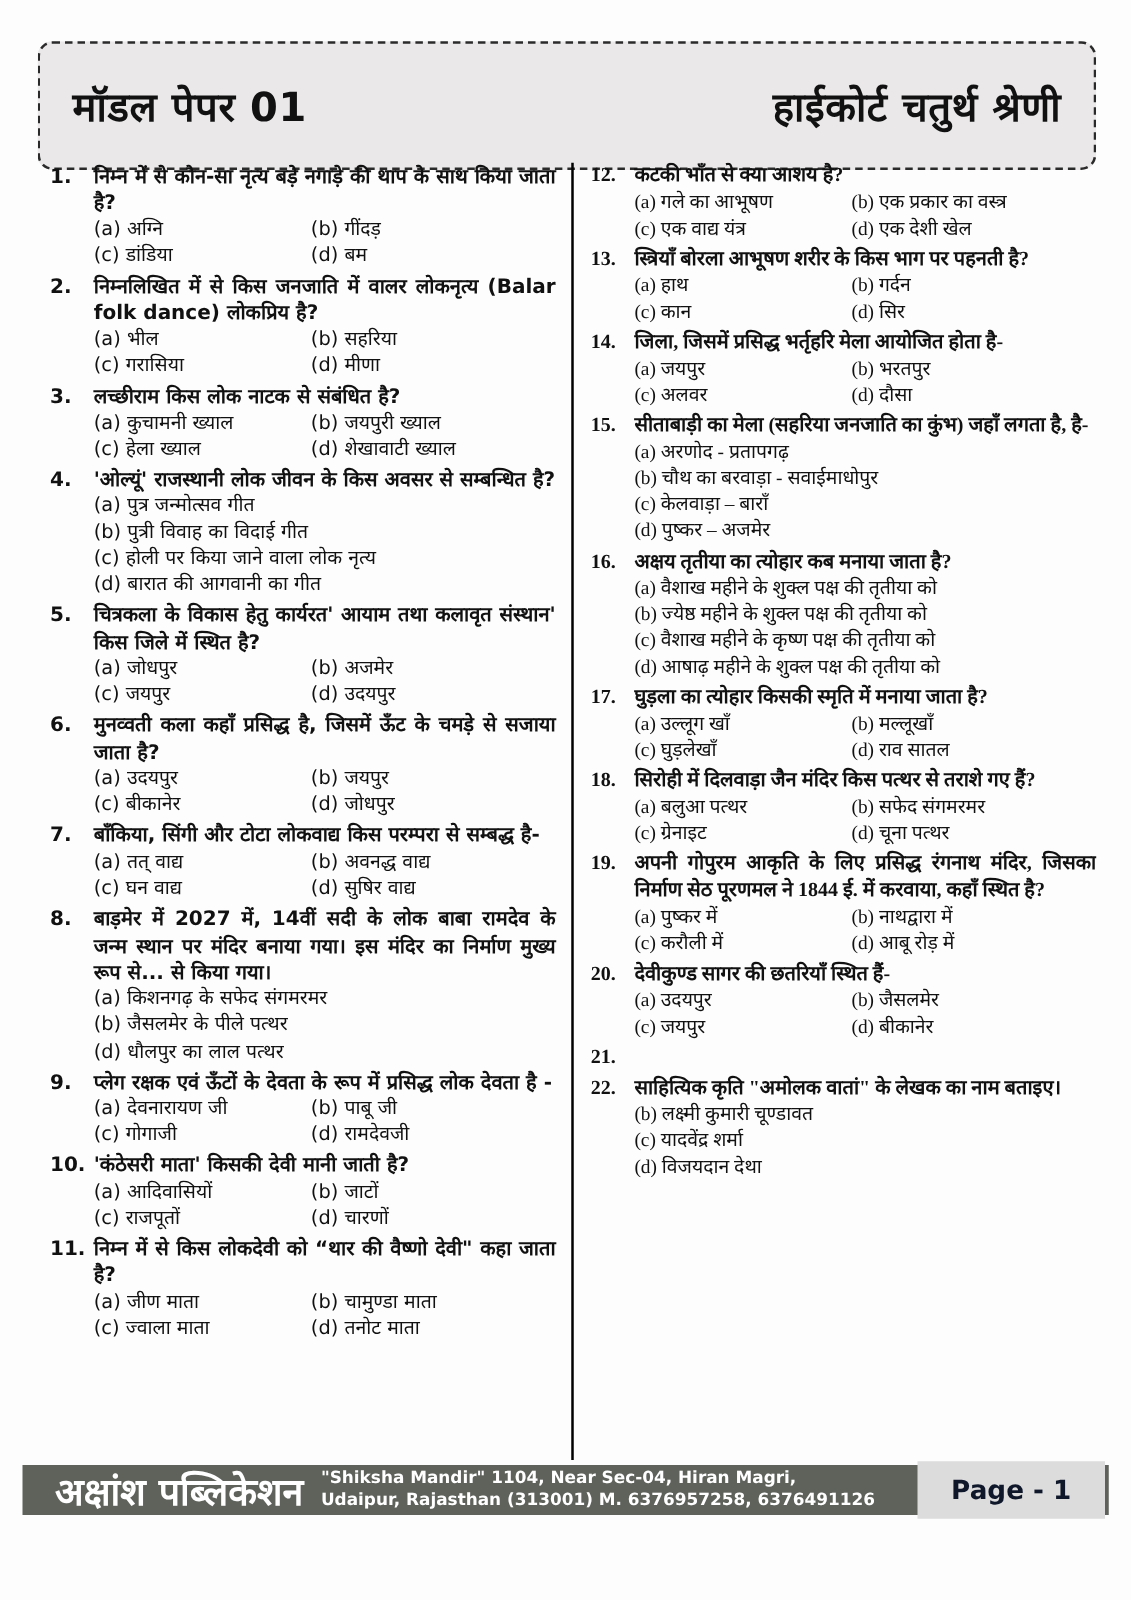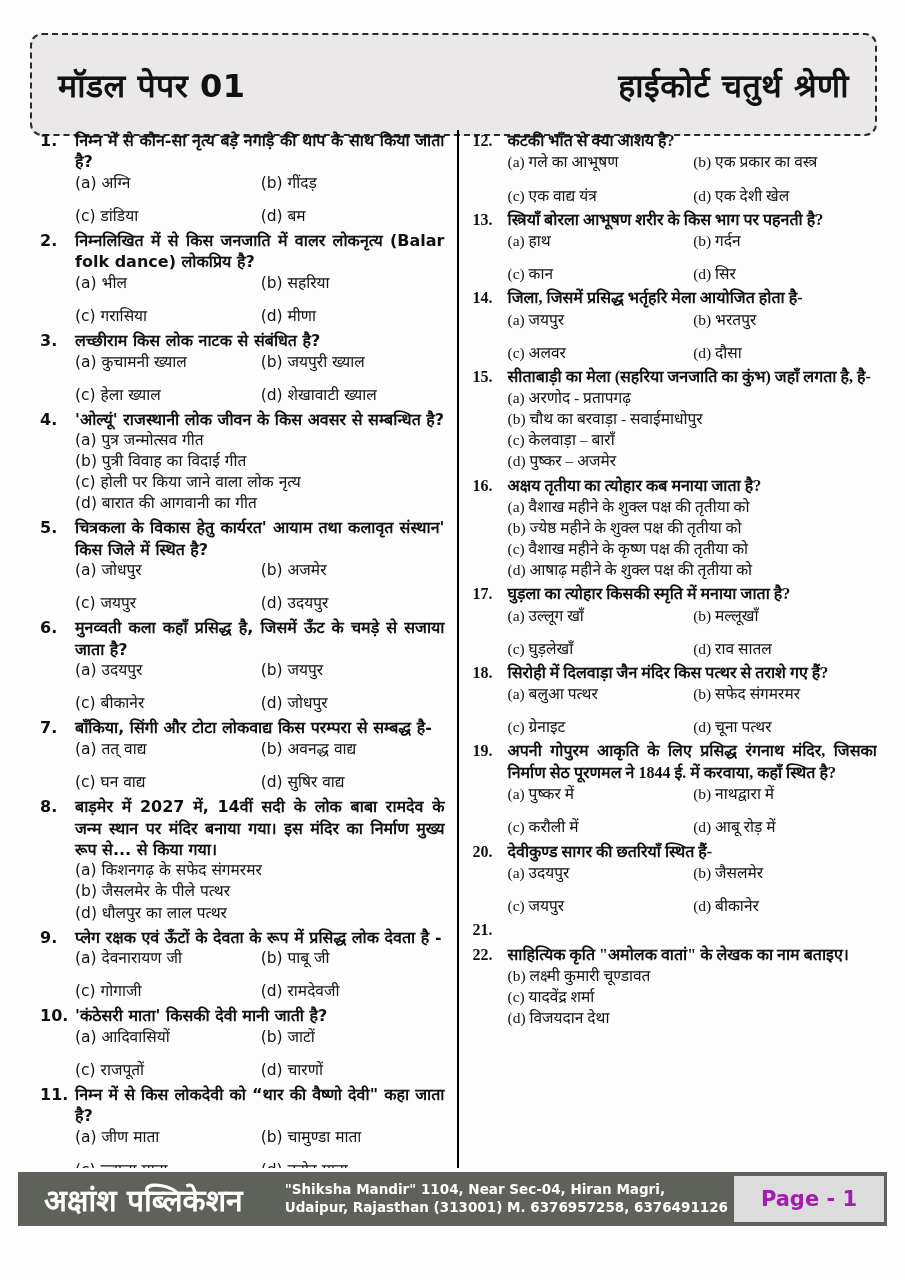--- a/index.html
+++ b/index.html
@@ -35,35 +35,35 @@
     display:flex;overflow:hidden;
   }
   .qcol{flex:1;min-width:0;}
   .qcol-left{padding-right:12px;}
   .qcol-right{border-left:2px solid #000000;padding-left:14px;font-family:Liberation Serif, serif;}
 
   .question{display:flex;margin-bottom:3px;}
   .q-num{width:35px;flex-shrink:0;font-weight:700;font-size:16px;line-height:1.34;}
   .q-body{flex:1;min-width:0;}
   .q-text{font-weight:700;font-size:16px;line-height:1.34;text-align:justify;}
-  .opts{display:grid;grid-template-columns:47% 53%;font-size:15.5px;line-height:1.36;gap:12px;}
+  .opts{display:grid;grid-template-columns:47% 53%;font-size:15.5px;line-height:1.36;}
   .opts.stacked{display:block;}
   .opt{font-weight:400;white-space:nowrap;overflow:hidden;}
 
   
   .footer-bar{
-    position:absolute;left:18px;top:1172px;width:869px;height:54px;
+    position:absolute;left:18px;top:1172px;width:869px;height:40px;
     background:var(--bar-bg);
-    display:flex;align-items:center;color:#fff;gap:28px;
+    display:flex;align-items:center;color:#fff;
   }
   .brand{font-size:30px;font-weight:700;padding:0 14px 0 26px;white-space:nowrap;}
   .address{flex:1;font-size:13.5px;font-weight:700;line-height:1.3;min-width:0;white-space:nowrap;}
   .page-box{
     width:150px;height:46px;margin-right:3px;flex-shrink:0;
-    background:var(--badge-bg);color:#a21caf;
+    background:var(--badge-bg);color:#0f172a;
     display:flex;align-items:center;justify-content:center;
     font-size:21px;font-weight:700;
   }
 </style>
 </head>
 <body>
 
 <div class="page">
 
   <div class="header-box">

